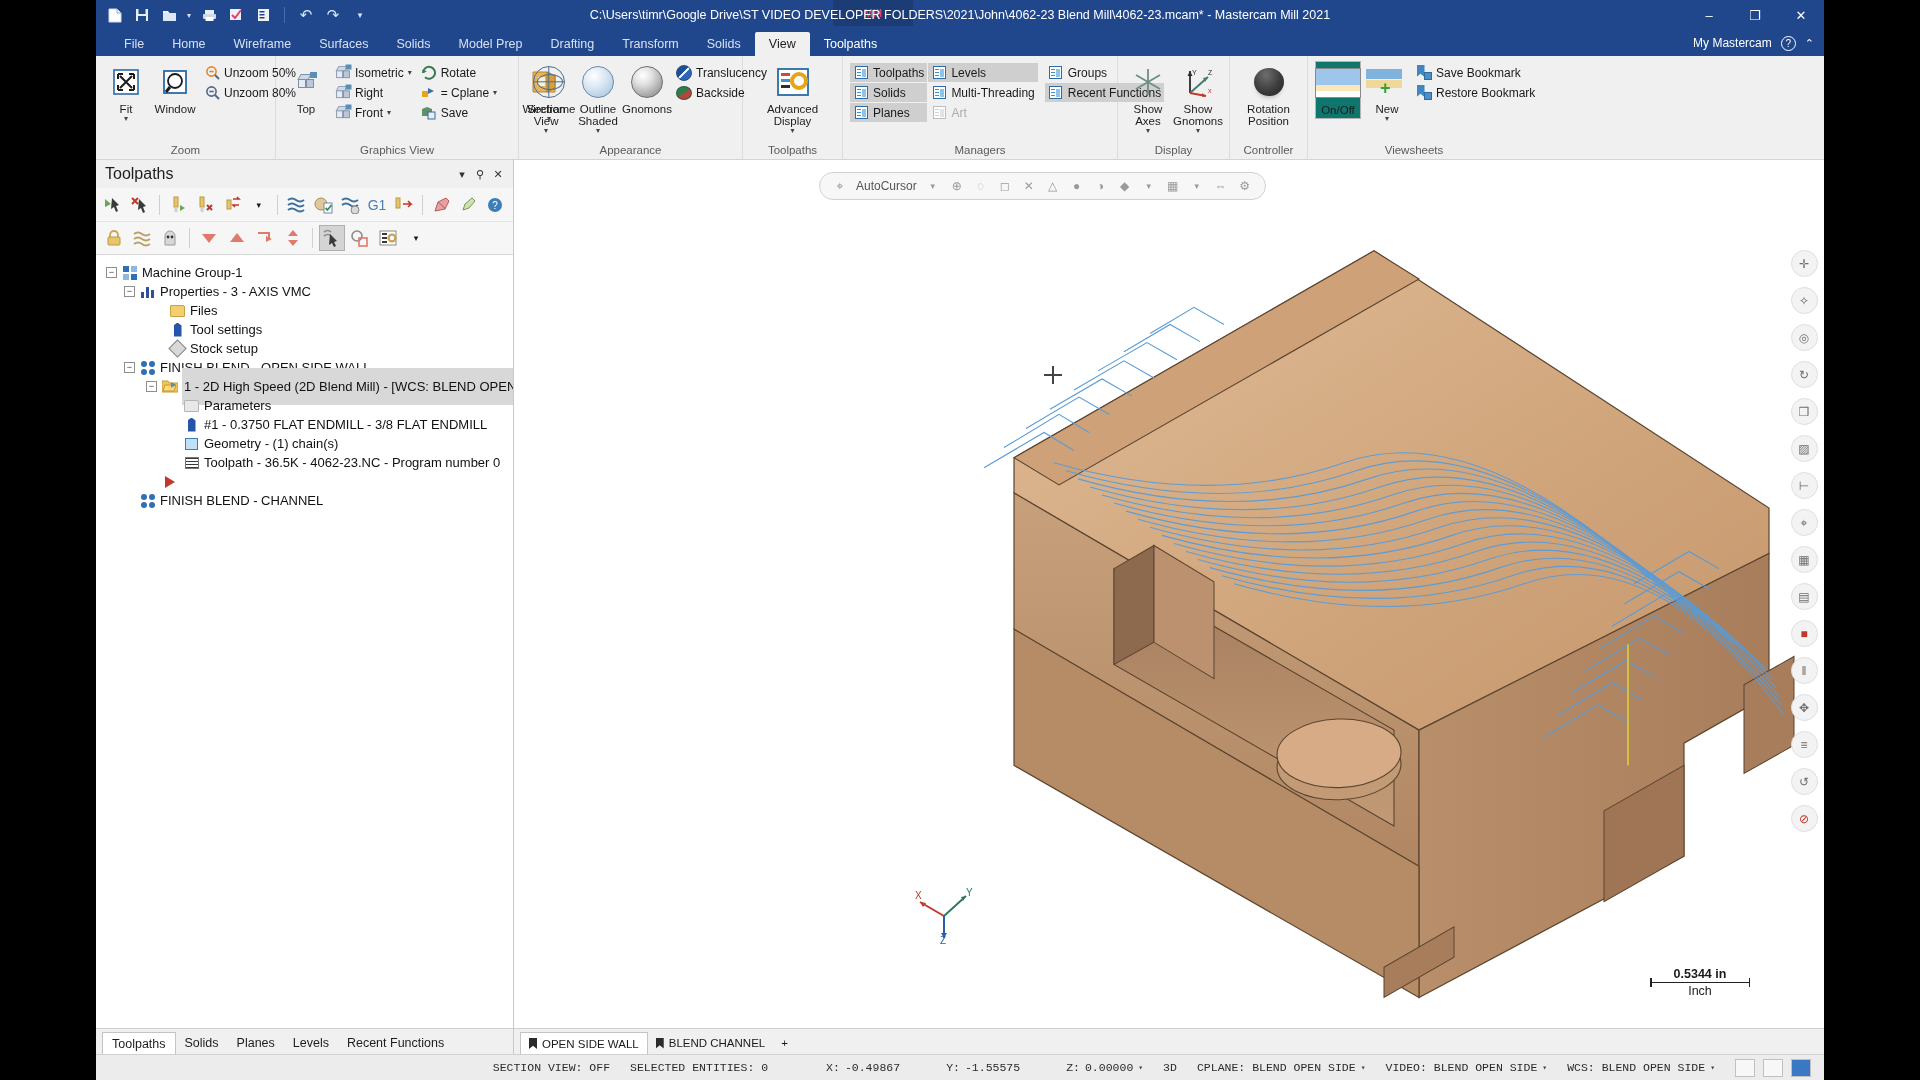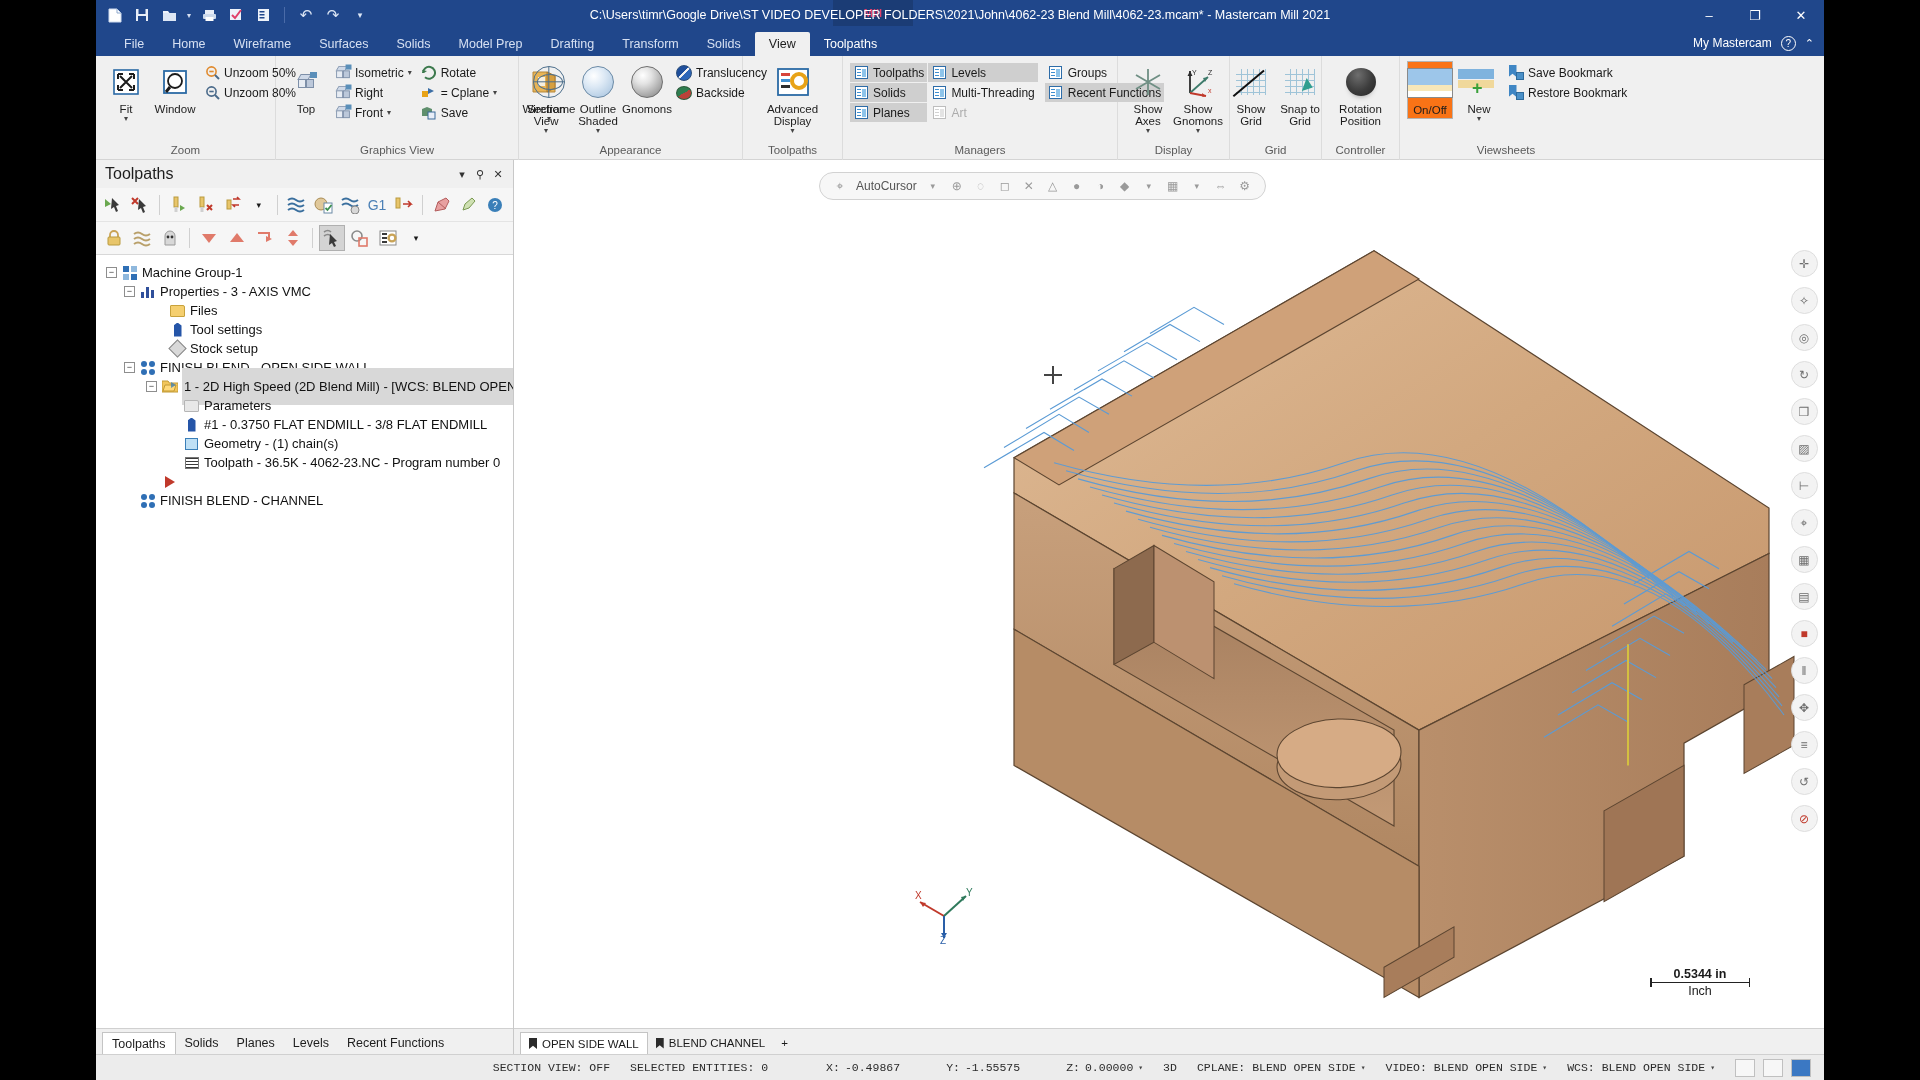--- a/index.html
+++ b/index.html
@@ -31,21 +31,21 @@
 
   
   .ribbon { height:104px; background:#f0f0f0; border-bottom:1px solid #d4d4d4; display:flex; flex:0 0 104px; position:relative; }
   .rgroup { position:relative; height:104px; display:flex; flex-direction:column; border-right:1px solid #dcdcdc; }
   .rgbody { flex:1; display:flex; align-items:flex-start; padding:5px 7px 0 7px; gap:3px; }
   .rglabel { height:18px; line-height:16px; text-align:center; font-size:11.5px; color:#5a5a5a; }
 
   .bigbtn { width:auto; min-width:46px; display:flex; flex-direction:column; align-items:center; padding:2px 4px; cursor:default; }
   .bigbtn .gi { height:38px; display:flex; align-items:center; justify-content:center; }
   .bigbtn .lb { font-size:11.5px; color:#1d1d1d; text-align:center; line-height:12px; margin-top:2px; }
-  .bigbtn.sel { background:#f97316; border:1px solid #b4b4b4; }
+  .bigbtn.sel { background:#0f766e; border:1px solid #b4b4b4; }
   .caret { font-size:8px; color:#444; line-height:8px; }
 
   .stack { display:flex; flex-direction:column; gap:1px; padding-top:2px; }
   .srow { display:flex; align-items:center; gap:4px; height:19px; padding:0 3px; font-size:12px; white-space:nowrap; }
   .srow.hl { background:#cfcfcf; }
   .srow.dis { color:#acacac; }
   .srow .si { width:16px; height:16px; display:flex; align-items:center; justify-content:center; flex:0 0 16px; }
 
   
   .ico-sq { width:13px; height:13px; border:1.2px solid #2d6ca8; background:#fff; position:relative; }
@@ -544,39 +544,20 @@
                 <text x="28" y="26" font-size="7" fill="#c0392b">x</text>
               </svg>
           </span>
           <span class="lb" style="width:56px">Show Gnomons</span>
           <span class="caret">▾</span>
         </div>
       </div>
       <div class="rglabel">Display</div>
     </div>
 
-    <div class="rgroup" style="width:92px">
-      <div class="rgbody" style="justify-content:center">
-        <div class="bigbtn">
-          <span class="gi">
-              <span class="gridico diag"></span>
-            </span>
-          <span class="lb" style="width:36px">Show Grid</span>
-        </div>
-        <div class="bigbtn">
-          <span class="gi">
-              <span class="gridico">
-                <span class="cursor-a"></span>
-              </span>
-            </span>
-          <span class="lb" style="width:40px">Snap to Grid</span>
-        </div>
-      </div>
-      <div class="rglabel">Grid</div>
-    </div>
 
     <div class="rgroup" style="width:78px">
       <div class="rgbody" style="justify-content:center">
         <div class="bigbtn">
           <span class="gi">
               <span class="knob"></span>
             </span>
           <span class="lb" style="width:54px">Rotation Position</span>
         </div>
       </div>

